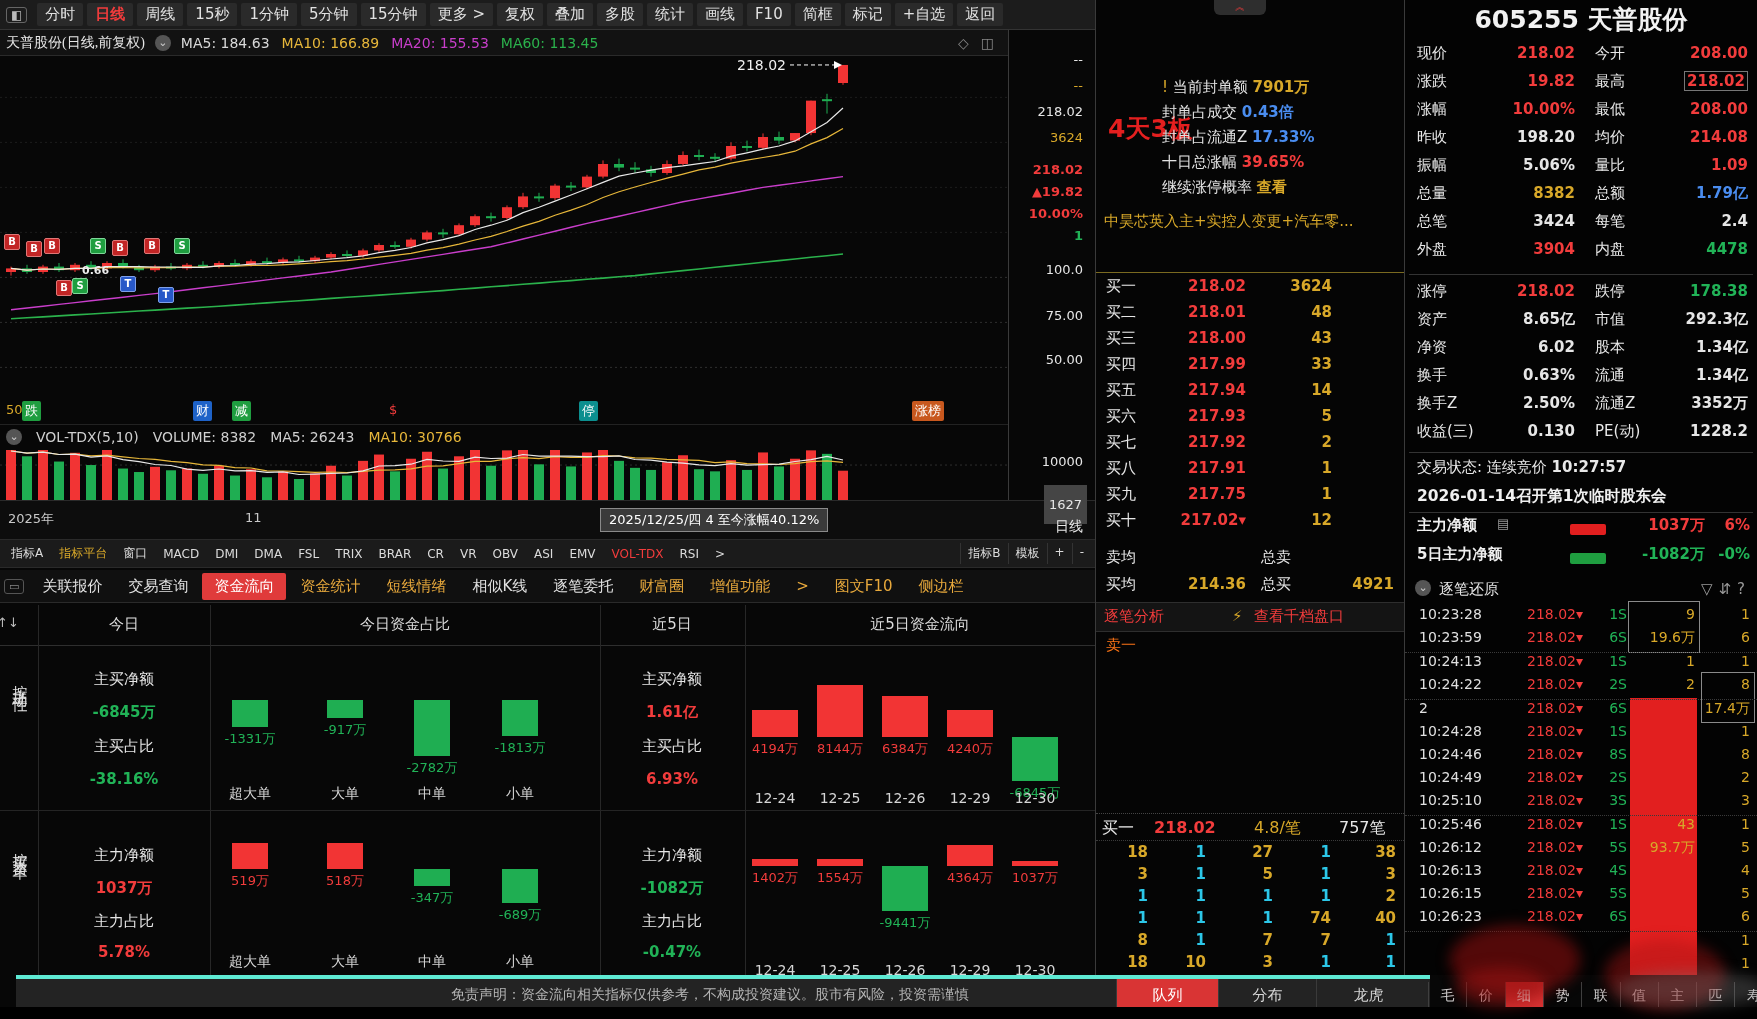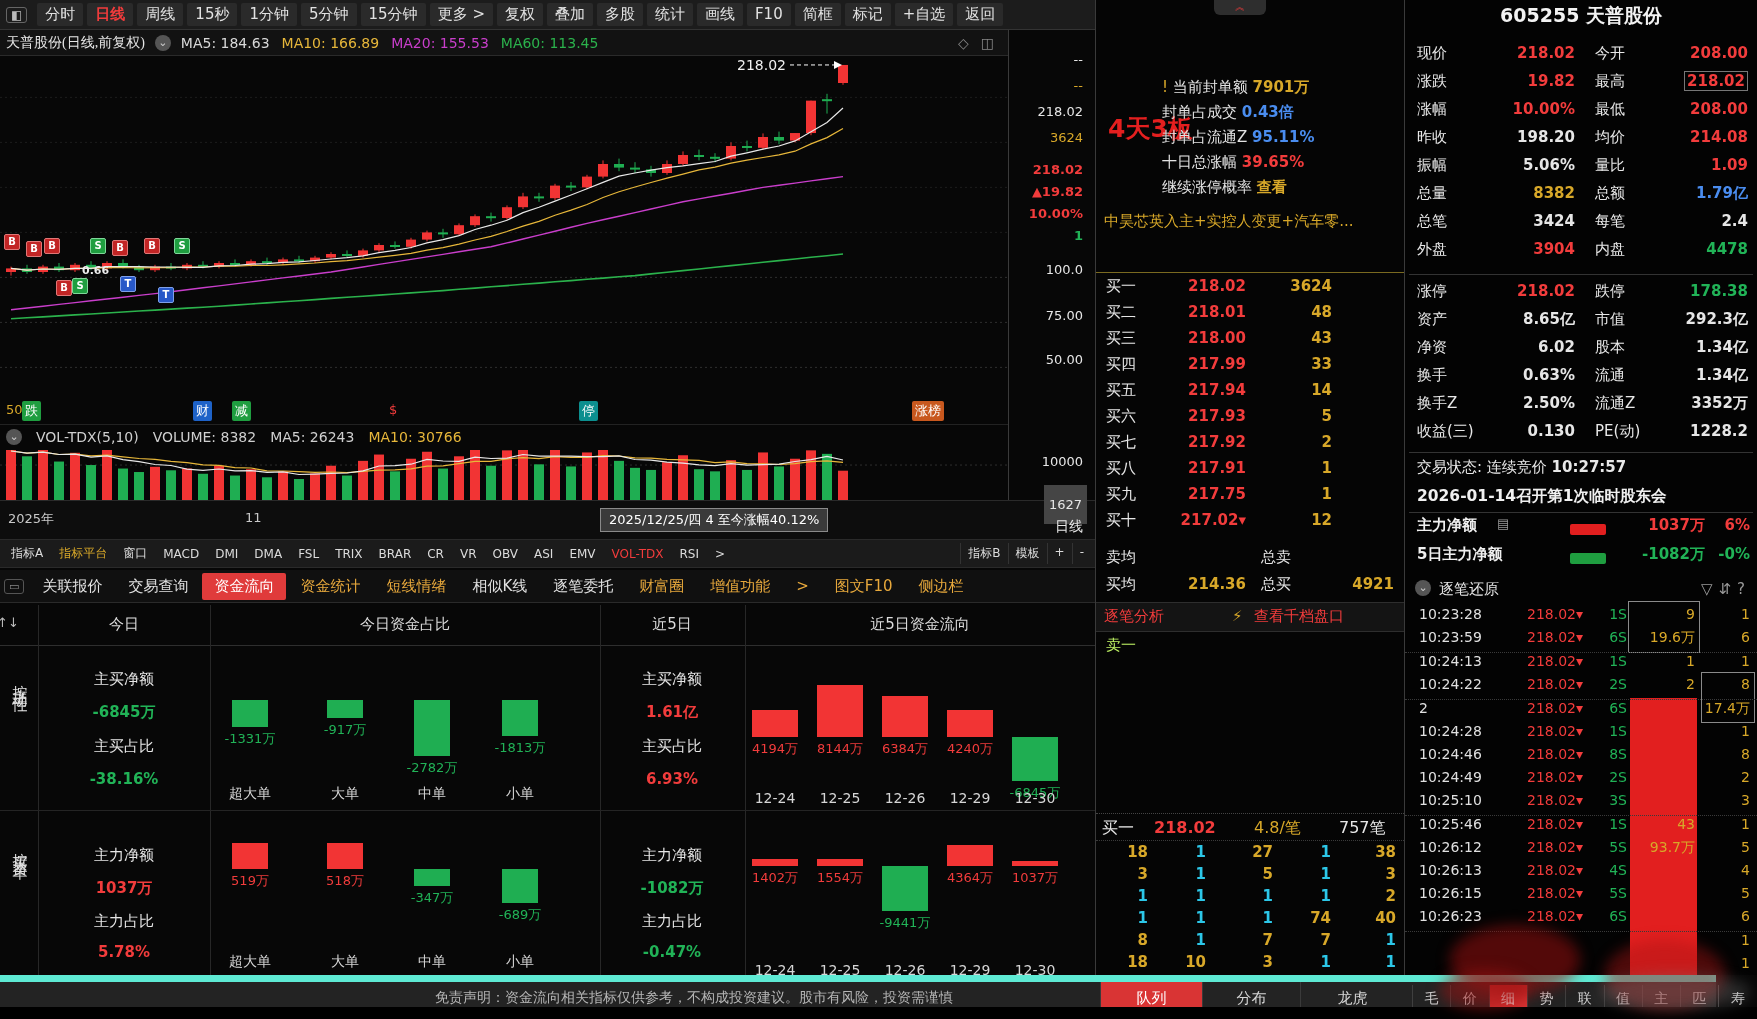--- a/index.html
+++ b/index.html
@@ -42,46 +42,46 @@
   .sqicon{color:#888;border:1px solid #555;border-radius:3px;padding:0 4px;font-size:11px;margin-right:4px;}
   .ff{left:0;top:605px;width:1095px;height:370px;}
   .ffhead{position:absolute;left:0;top:0;width:1095px;height:40px;border-bottom:1px solid #2e2e2e;font-size:16px;color:#dcdcdc;}
   .ffv{position:absolute;top:0;bottom:0;width:1px;background:#272727;}
   .ffrow{position:absolute;left:0;width:1095px;}
   .ffside{position:absolute;left:10px;writing-mode:vertical-rl;text-orientation:upright;font-size:15px;color:#e2e2e2;letter-spacing:4px;}
   .ffline{position:absolute;font-size:15px;text-align:center;white-space:nowrap;transform:translateX(-50%);}
   .ffbar{position:absolute;}
   .ffbl{position:absolute;font-size:13px;transform:translateX(-50%);white-space:nowrap;}
   .ffcat{position:absolute;font-size:14px;color:#d6d6d6;transform:translateX(-50%);white-space:nowrap;}
-  .bottombar{left:0;top:975px;width:1716px;height:32px;background:#232323;border-top:7px solid #5eead4;}
+  .bottombar{left:16px;top:975px;width:1414px;height:32px;background:#232323;border-top:4px solid #5eead4;}
   .discl{position:absolute;left:435px;top:7px;color:#b5b5b5;font-size:14px;}
   .qtab{position:absolute;top:0;height:32px;line-height:32px;text-align:center;font-size:15px;color:#d6d6d6;border-left:1px solid #3a3a3a;box-sizing:border-box;cursor:pointer;}
   .qtab.active{background:#d93434;color:#fff;}
   .mtab{position:absolute;top:3px;height:26px;line-height:26px;text-align:center;font-size:14px;color:#cfcfcf;border-left:1px solid #3f3f3f;box-sizing:border-box;cursor:pointer;}
   .mtab.active{background:#d93434;color:#fff;}
   .mid{left:1095px;top:0;width:310px;height:975px;background:#050505;border-left:1px solid #3a3a3a;border-right:1px solid #3a3a3a;box-sizing:border-box;}
   .collapsetab{position:absolute;left:118px;top:0;width:52px;height:15px;background:#2e2e2e;border-radius:0 0 6px 6px;color:#e03b3b;text-align:center;font-size:10px;line-height:13px;}
   .boardtag{position:absolute;left:12px;top:112px;font-size:25px;font-weight:bold;color:#e41f1f;}
   .infoline{position:absolute;left:66px;font-size:15px;white-space:nowrap;color:#e3e3e3;}
   .theme{position:absolute;left:8px;top:212px;width:296px;font-size:15px;color:#d8a829;white-space:nowrap;overflow:hidden;}
   .goldline{position:absolute;left:0;top:272px;width:100%;height:1px;background:#7a6a20;}
   .ob{position:absolute;left:0;top:277px;width:100%;}
   .obrow{position:relative;height:26px;font-size:15px;}
   .obl{position:absolute;left:10px;color:#e6e6e6;}
   .obp{position:absolute;left:70px;width:80px;text-align:right;}
   .obq{position:absolute;left:156px;width:80px;text-align:right;}
   .avgrow{position:absolute;left:0;width:100%;height:24px;font-size:15px;}
   .linksrow{position:absolute;left:0;top:602px;width:100%;height:28px;background:#141414;border-top:1px solid #2e2e2e;border-bottom:1px solid #2e2e2e;font-size:15px;}
-  .sell1{position:absolute;left:10px;top:636px;font-size:15px;color:#bef264;}
+  .sell1{position:absolute;left:10px;top:636px;font-size:15px;color:#f97316;}
   .qhead{position:absolute;left:0;top:813px;width:100%;height:26px;border-top:1px dotted #444;border-bottom:1px dotted #3a3a3a;font-size:16px;}
   .queue{position:absolute;left:0;top:843px;width:100%;}
   .qrow{position:relative;height:22px;}
   .qcell{position:absolute;width:55px;text-align:right;font-size:15px;font-weight:bold;}
   .right{left:1405px;top:0;width:352px;height:975px;background:#030303;}
-  .rtitle{position:absolute;left:0;top:3px;width:100%;text-align:center;font-size:19px;font-weight:bold;color:#f2f2f2;}
+  .rtitle{position:absolute;left:0;top:3px;width:100%;text-align:center;font-size:25px;font-weight:bold;color:#f2f2f2;}
   .rgrow{position:relative;height:28px;font-size:15px;}
   .rl1{position:absolute;left:12px;color:#e8e8e8;}
   .rv1{position:absolute;left:80px;width:90px;text-align:right;font-weight:bold;}
   .rl2{position:absolute;left:190px;color:#e8e8e8;}
   .rv2{position:absolute;left:243px;width:100px;text-align:right;font-weight:bold;}
   .rdiv{position:absolute;left:4px;width:344px;height:1px;background:#333;}
   .boxed{border:1px solid #777;padding:0 2px;}
   .statline{position:absolute;left:12px;top:458px;font-size:15px;color:#e8e8e8;white-space:nowrap;}
   .notice{position:absolute;left:12px;top:486px;font-size:15.5px;font-weight:bold;color:#f0f0f0;white-space:nowrap;}
   .netrow{position:absolute;left:0;width:100%;height:26px;font-size:15px;}
@@ -518,21 +518,21 @@
         <span class="ffcat" style="left: 1035px; top: 151px;">12-30</span>
       </div>
     </div>
 
   <div class="mid abs">
     <div class="collapsetab">︽</div>
     <div class="boardtag">4天3板</div>
     <div id="infolines">
         <div class="infoline" style="top: 78px;"><span class="yellow">! </span><span>当前封单额  </span><span class="yellow" style="font-weight: bold;">7901万</span></div>
         <div class="infoline" style="top: 103px;"><span>封单占成交  </span><span class="blue" style="font-weight: bold;">0.43倍</span></div>
-        <div class="infoline" style="top: 128px;"><span>封单占流通Z  </span><span class="blue" style="font-weight: bold;">95.11%</span></div>
+        <div class="infoline" style="top: 128px;"><span>封单占流通Z  </span><span class="blue" style="font-weight: bold;">17.33%</span></div>
         <div class="infoline" style="top: 153px;"><span>十日总涨幅  </span><span class="red" style="font-weight: bold;">39.65%</span></div>
         <div class="infoline" style="top: 178px;"><span>继续涨停概率  </span><span class="yellow" style="font-weight: bold;">查看</span></div>
       </div>
     <div class="theme">中昊芯英入主+实控人变更+汽车零...</div>
     <div class="goldline"></div>
     <div class="ob" id="orderbook">
         <div class="obrow">
           <span class="obl">买一</span>
           <span class="obp red" style="font-weight: bold;">218.02</span>
           <span class="obq yellow" style="font-weight: bold;">3624</span>

